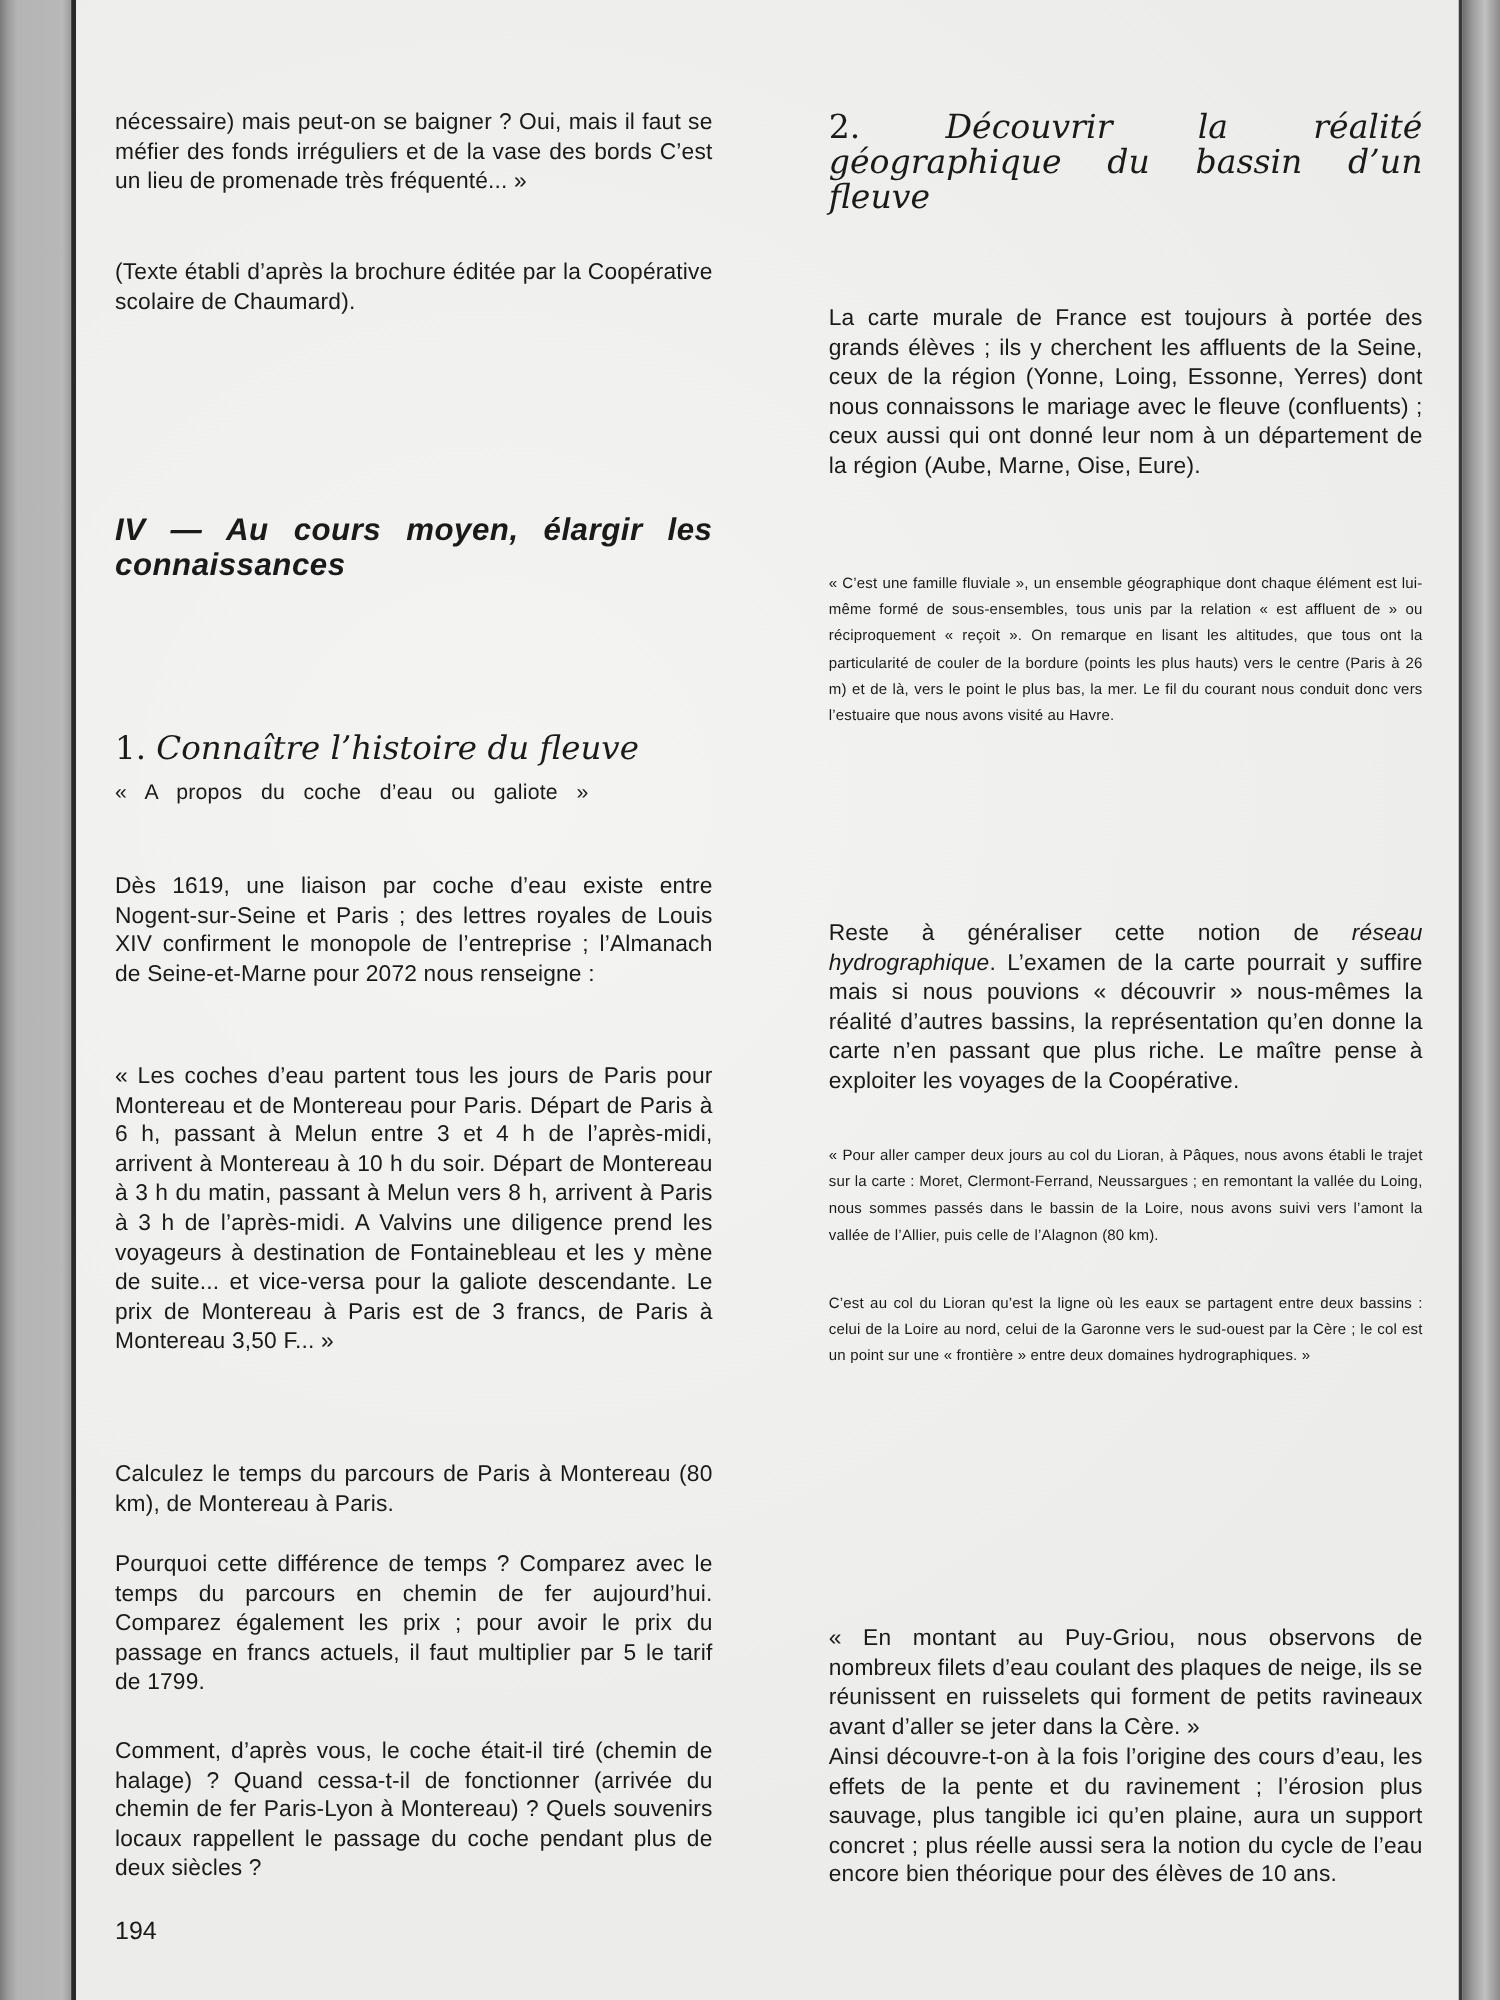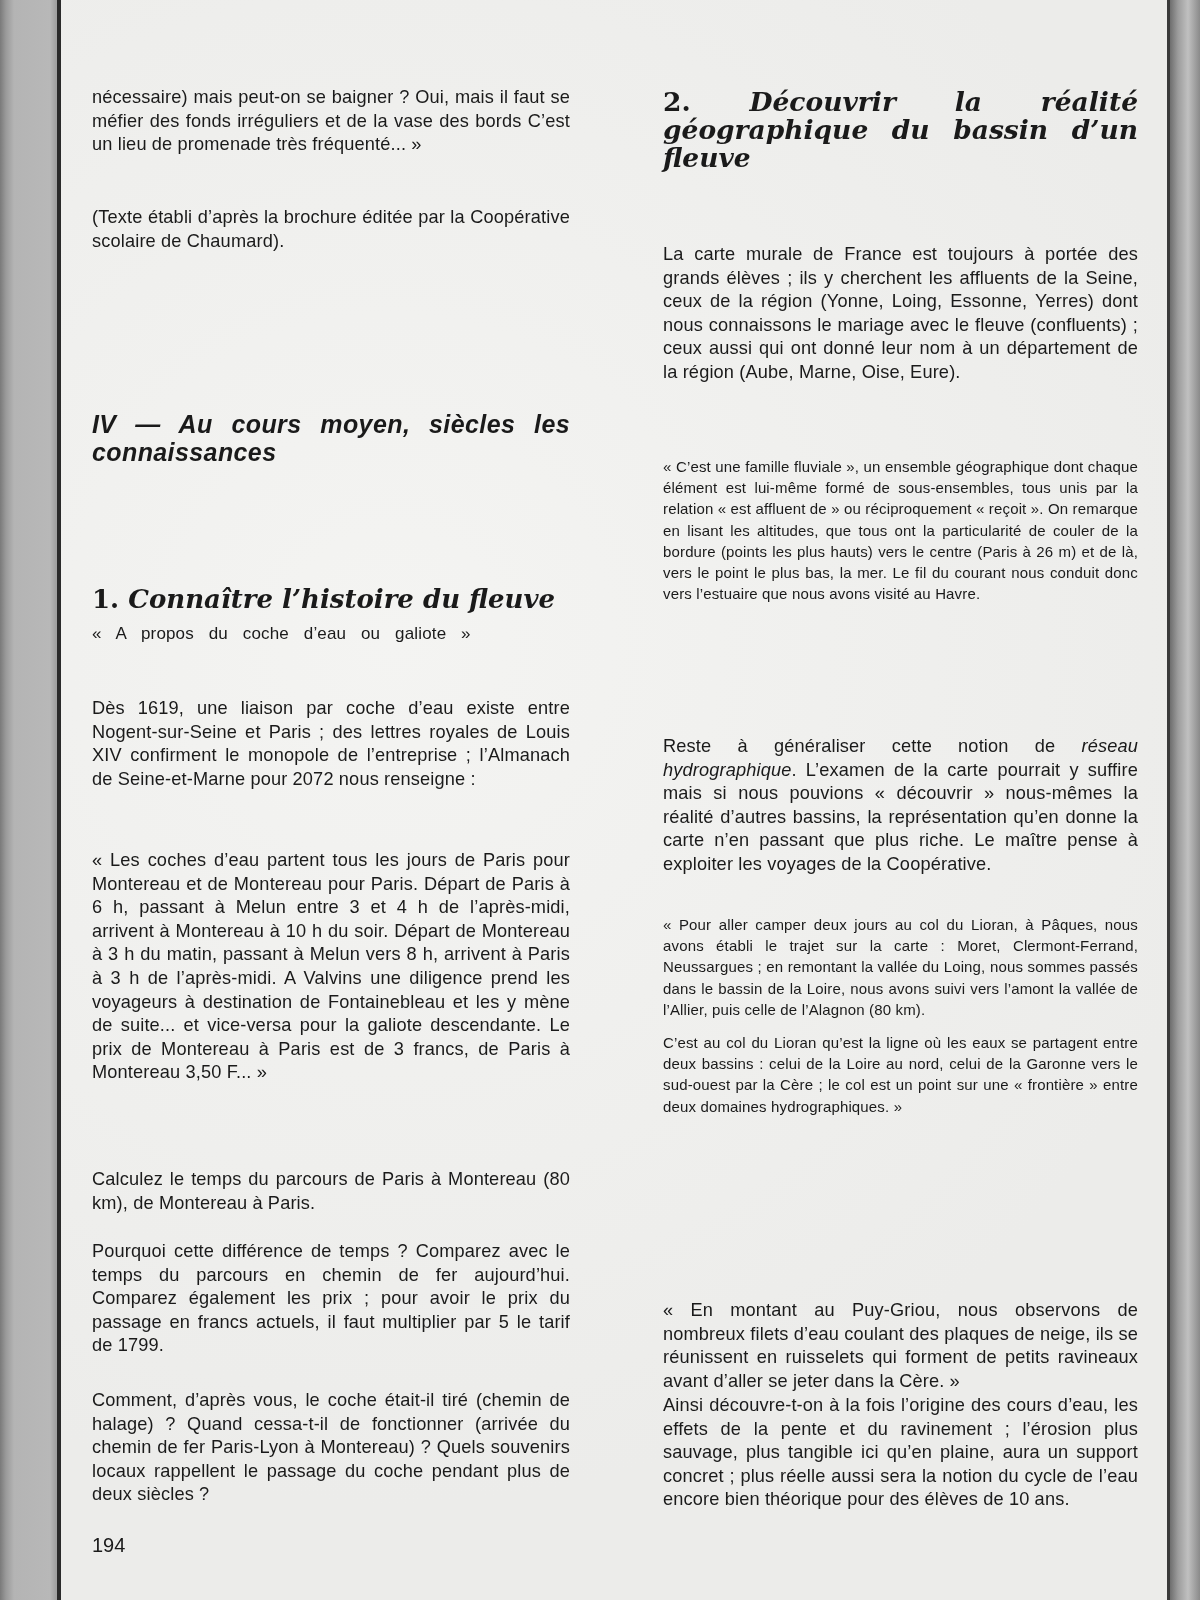--- a/index.html
+++ b/index.html
@@ -28,24 +28,24 @@
     position:absolute; left:1170px; top:0; width:30px; height:1600px;
     background:linear-gradient(90deg,#6e6e6e 0,#9c9c9c 8px,#c0c0c0 18px,#8a8a8a 30px);
   }
   .col { position:absolute; width:478px; }
   .col-left { left:92px; }
   .col-right { left:663px; width:470px; }
   p, .blk {
     margin:0; font-size:18.2px; line-height:23.6px; text-align:justify;
     letter-spacing:0.15px;
   }
-  .small { font-size:15px; line-height:21.2px; }
+  .small { font-size:12px; line-height:21.2px; }
   .h-serif {
     font-family:"DejaVu Serif", "Liberation Serif", serif;
-    font-style:italic; font-size:26px; line-height:28px; margin:0; font-weight:bold;
+    font-style:italic; font-size:26px; line-height:28px; margin:0; font-weight:normal;
   }
   .h-serif .num { font-style:normal; }
   .h-sans {
     font-family:"Liberation Sans", sans-serif;
     font-style:italic; font-weight:bold; font-size:25px; line-height:28px; margin:0;
     letter-spacing:0.4px;
   }
   .subtitle { font-size:17px; line-height:22px; word-spacing:10px; }
   .page-number { position:absolute; left:92px; top:1534px; font-size:20px; }
   .abs { position:absolute; }
@@ -56,21 +56,21 @@
 <div class="left-strip"></div>
 <div class="left-edge-line"></div>
 <div class="page"></div>
 <div class="right-edge-line"></div>
 <div class="right-strip"></div>
 
 <section class="col col-left">
   <p class="abs" style="top:86px; width:478px;">nécessaire) mais peut-on se baigner ? Oui, mais il faut se méfier des fonds irréguliers et de la vase des bords C’est un lieu de promenade très fréquenté... »</p>
   <p class="abs" style="top:206px; width:478px;">(Texte établi d’après la brochure éditée par la Coopérative scolaire de Chaumard).</p>
 
-  <h2 class="h-sans abs" style="top:410px; width:478px; text-align:justify;">IV — Au cours moyen, siècles les connaissances</h2>
+  <h2 class="h-sans abs" style="top:410px; width:478px; text-align:justify;">IV — Au cours moyen, élargir les connaissances</h2>
 
   <h3 class="h-serif abs" style="top:585px; width:478px;">
     <span class="num">1.</span>
     <span>Connaître l’histoire du fleuve</span>
   </h3>
 
   <p class="subtitle abs" style="top:623px; width:478px; text-align:justify;">« A propos du coche d’eau ou galiote »</p>
 
   <p class="abs" style="top:697px; width:478px;">Dès 1619, une liaison par coche d’eau existe entre Nogent-sur-Seine et Paris ; des lettres royales de Louis XIV confirment le monopole de l’entreprise ; l’Almanach de Seine-et-Marne pour 2072 nous renseigne :</p>
   <p class="abs" style="top:849px; width:478px;">« Les coches d’eau partent tous les jours de Paris pour Montereau et de Montereau pour Paris. Départ de Paris à 6 h, passant à Melun entre 3 et 4 h de l’après-midi, arrivent à Montereau à 10 h du soir. Départ de Montereau à 3 h du matin, passant à Melun vers 8 h, arrivent à Paris à 3 h de l’après-midi. A Valvins une diligence prend les voyageurs à destination de Fontainebleau et les y mène de suite... et vice-versa pour la galiote descendante. Le prix de Montereau à Paris est de 3 francs, de Paris à Montereau 3,50 F... »</p>

